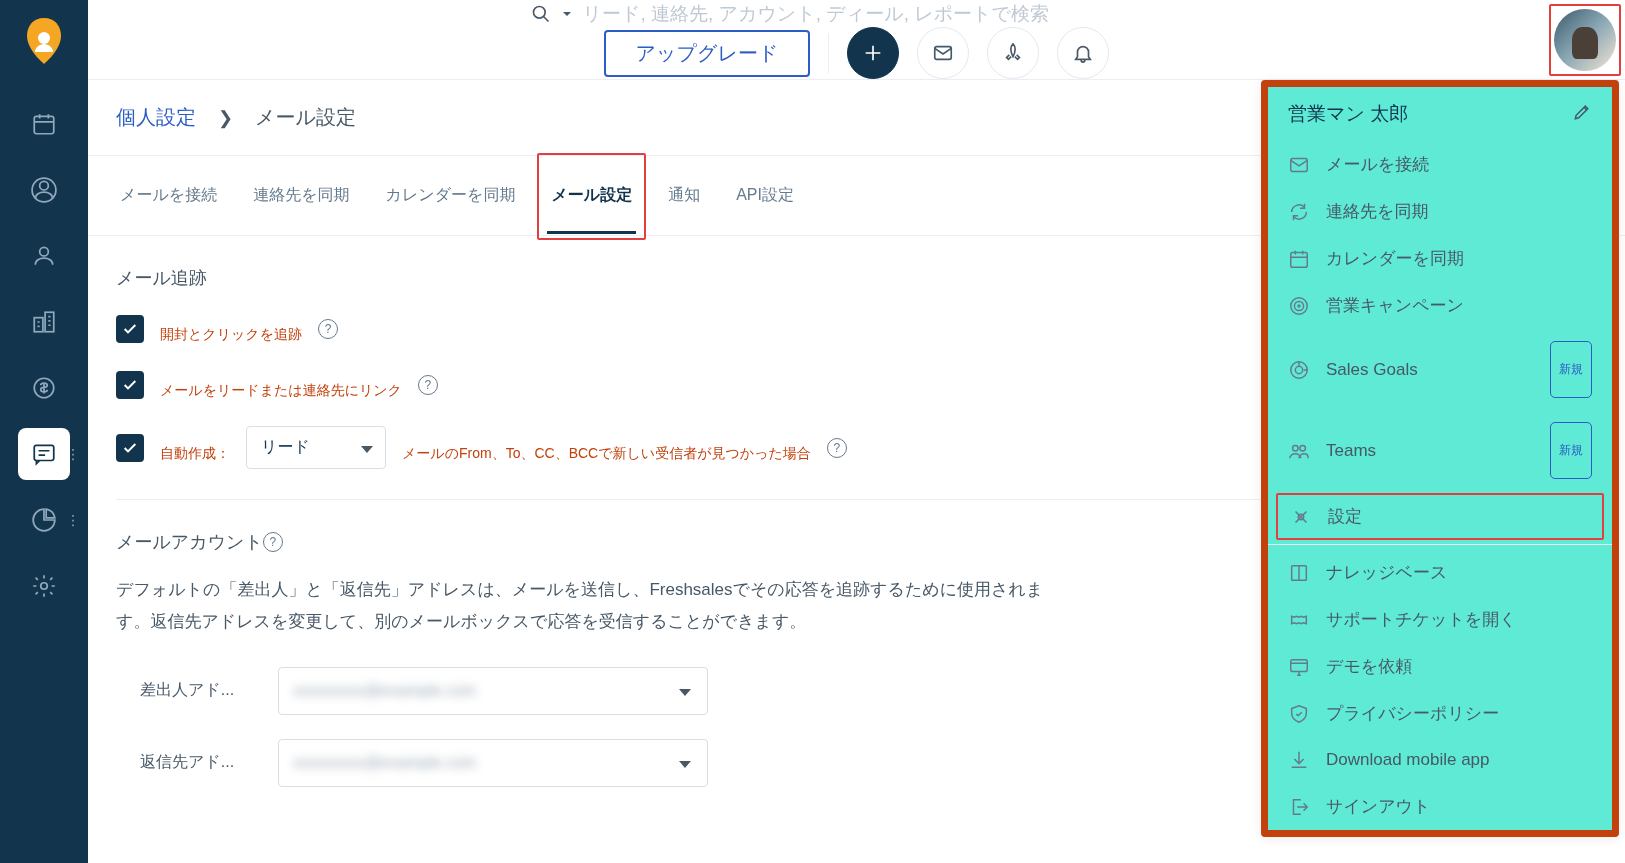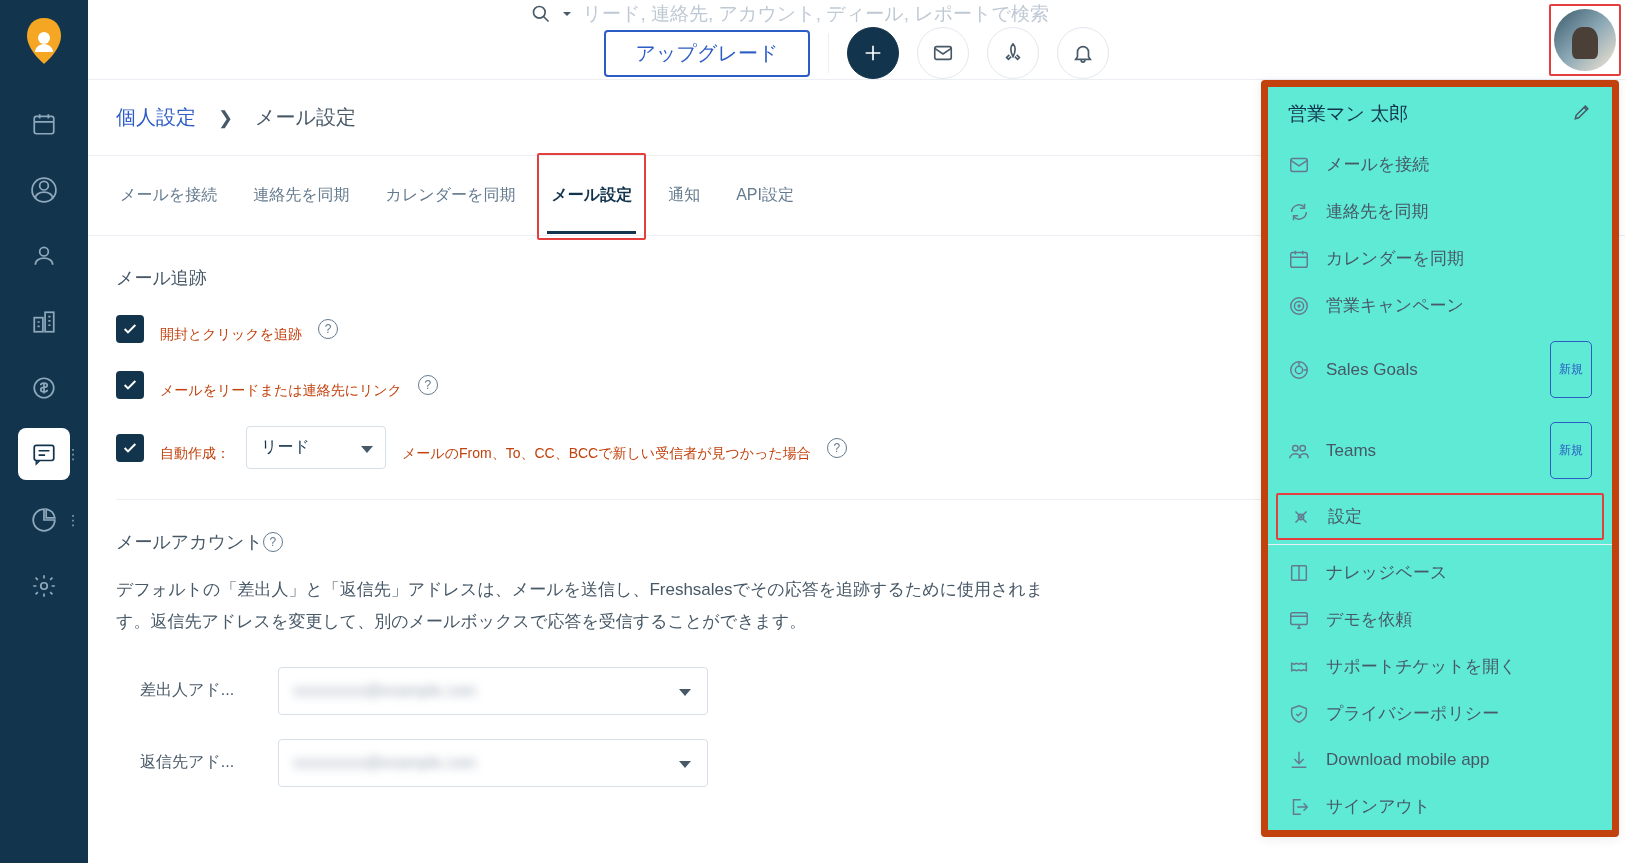--- a/index.html
+++ b/index.html
@@ -321,33 +321,33 @@
       <div class="menu-divider"></div>
       <div class="menu-item">
         <svg viewBox="0 0 24 24">
           <rect x="4" y="4" width="16" height="16" rx="1"></rect>
           <path d="M12 4v16M8 8h0M16 8h0"></path>
         </svg>
         <span>ナレッジベース</span>
       </div>
       <div class="menu-item">
         <svg viewBox="0 0 24 24">
+          <path d="M4 8v8l3-1 2 1 3-1 2 1 3-1 3 1V8l-3 1-3-1-2 1-3-1-2 1z"></path>
+        </svg>
+        <span>サポートチケットを開く</span>
+      </div>
+      <div class="menu-item">
+        <svg viewBox="0 0 24 24">
           <rect x="3" y="4" width="18" height="13" rx="2"></rect>
           <path d="M3 8h18M10 21h4M12 17v4"></path>
         </svg>
         <span>デモを依頼</span>
       </div>
       <div class="menu-item">
         <svg viewBox="0 0 24 24">
-          <path d="M4 8v8l3-1 2 1 3-1 2 1 3-1 3 1V8l-3 1-3-1-2 1-3-1-2 1z"></path>
-        </svg>
-        <span>サポートチケットを開く</span>
-      </div>
-      <div class="menu-item">
-        <svg viewBox="0 0 24 24">
           <path d="M12 3l8 3v5c0 5-3 8-8 10-5-2-8-5-8-10V6l8-3z"></path>
           <path d="M9 12l2 2 4-4"></path>
         </svg>
         <span>プライバシーポリシー</span>
       </div>
       <div class="menu-item">
         <svg viewBox="0 0 24 24">
           <path d="M12 3v12M7 11l5 5 5-5M4 20h16"></path>
         </svg>
         <span>Download mobile app</span>

